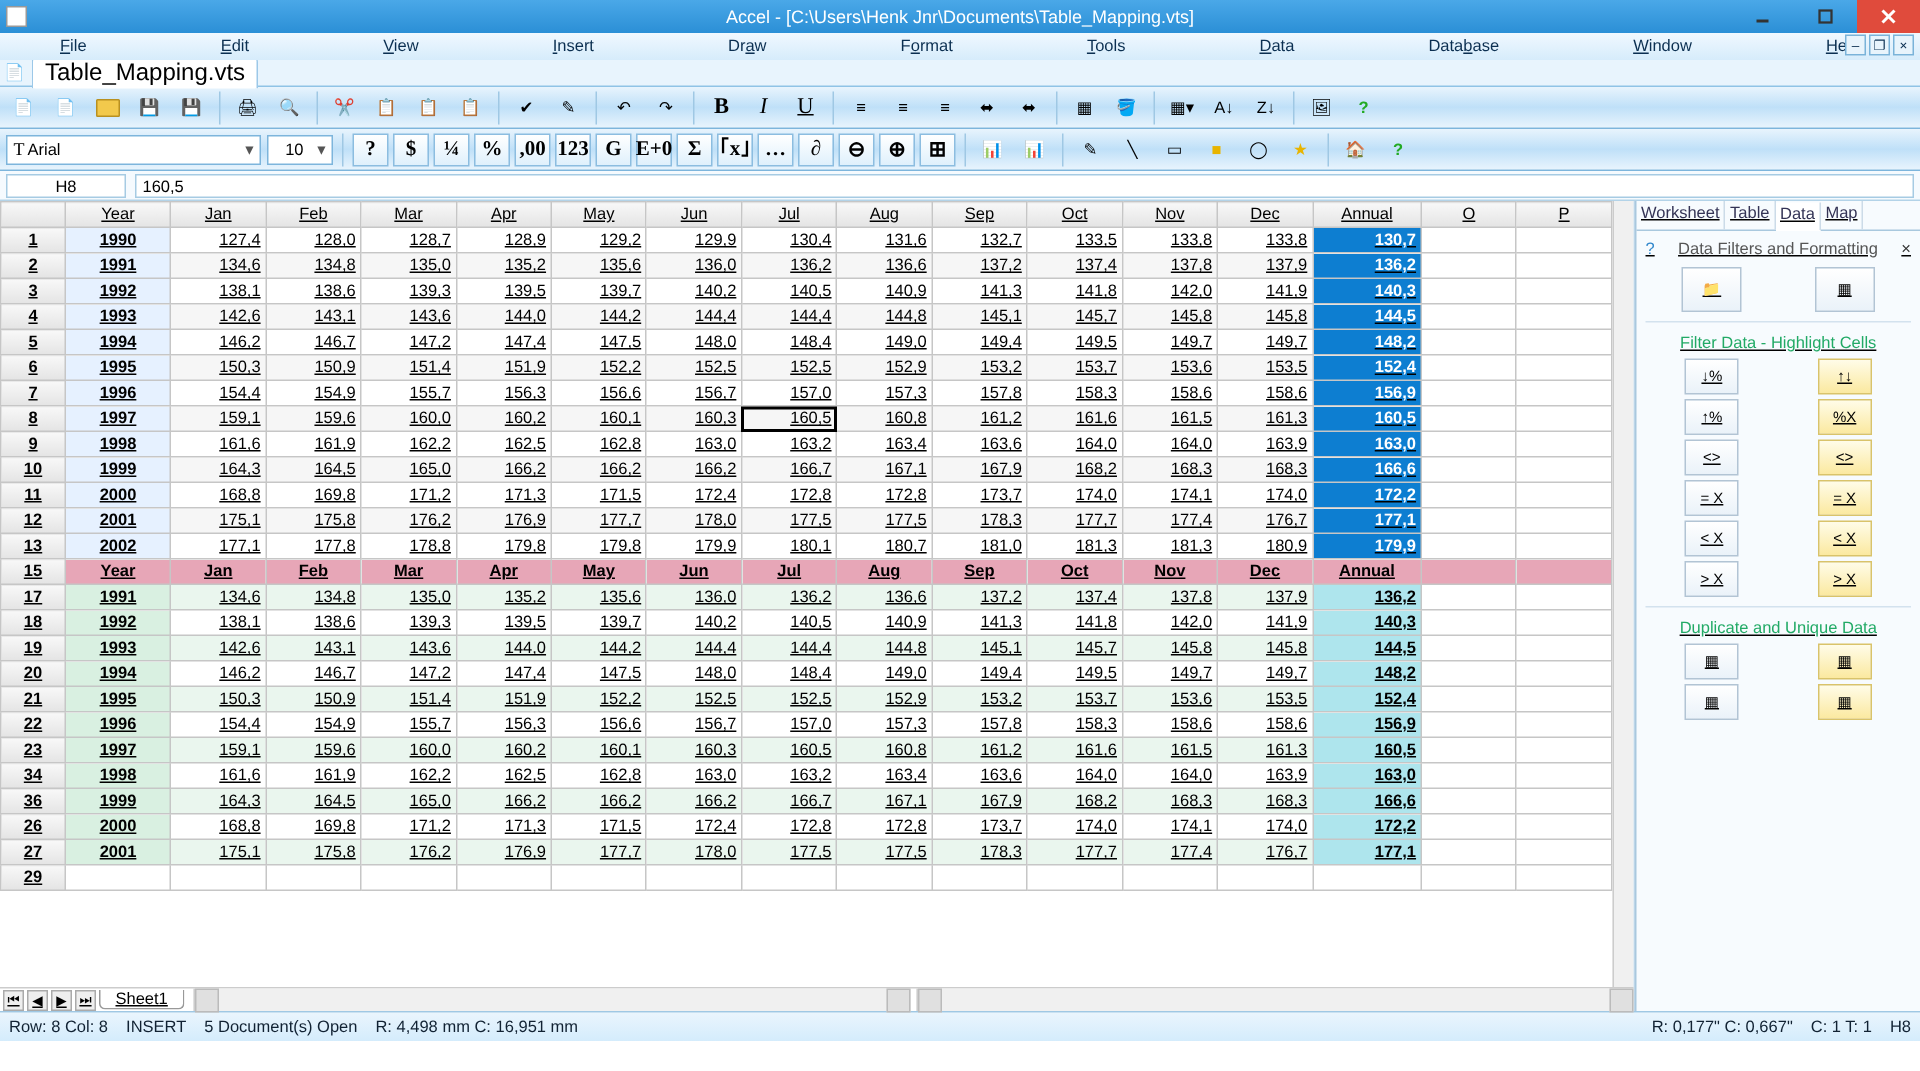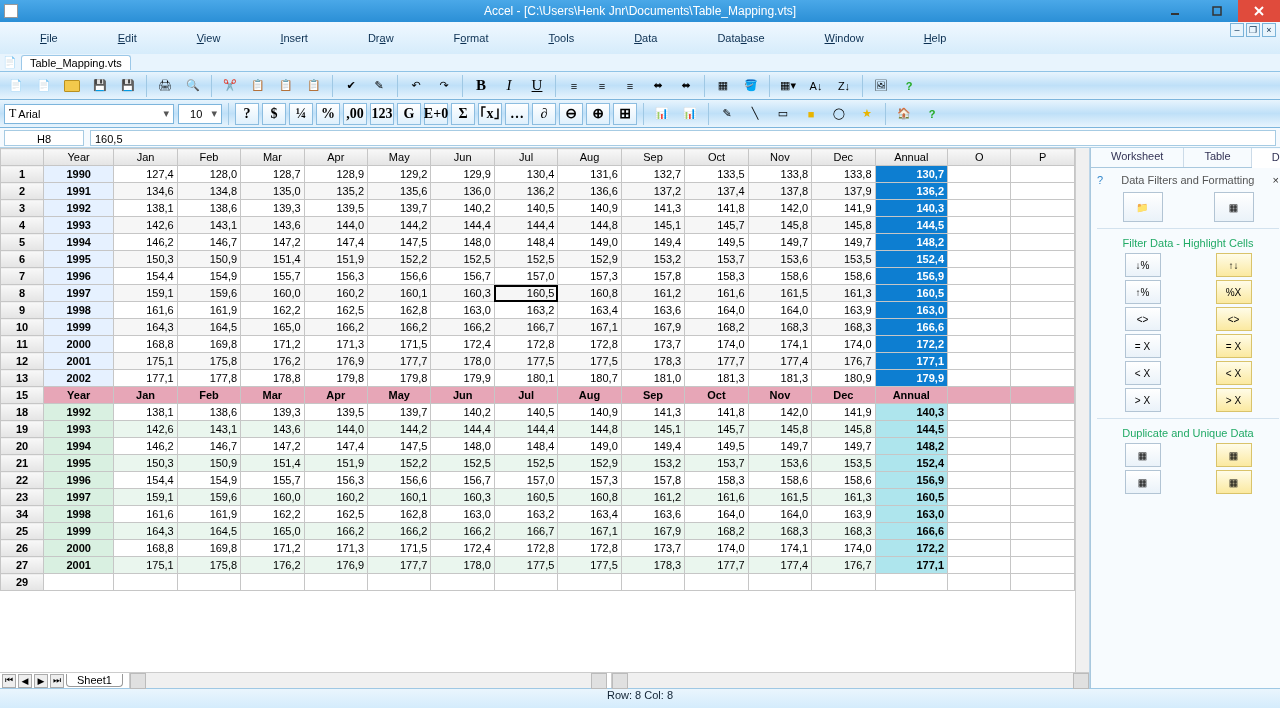--- a/index.html
+++ b/index.html
@@ -4,37 +4,37 @@
 <style>
 * { margin: 0; padding: 0; box-sizing: border-box; font-family: "Segoe UI", Tahoma, sans-serif; font-size: 11px; }
 html, body { width: 1280px; height: 714px; overflow: hidden; background: #fff; }
 .titlebar { height: 22px; background: linear-gradient(#4aa8e8, #2b8fd6); display: flex; align-items: center; justify-content: space-between; color: #fff; }
 .titlebar .left { width: 33%; display: flex; align-items: center; padding-left: 4px; gap: 4px; }
 .titlebar .center { width: 34%; text-align: center; font-size: 12px; }
 .titlebar .right { width: 33%; display: flex; justify-content: flex-end; }
 .winbtn { width: 42px; height: 22px; display: flex; align-items: center; justify-content: center; }
 .winbtn.close { background: #e04b3c; }
 .winbtn svg { overflow: visible; }
-.menubar { height: 32px; background: linear-gradient(#f0f8ff, #d6ecfb); display: flex; align-items: center; padding: 0 40px; gap: 60px; color: #0b2f51; position: relative; }
+.menubar { height: 18px; background: linear-gradient(#f0f8ff, #d6ecfb); display: flex; align-items: center; padding: 0 40px; gap: 60px; color: #0b2f51; position: relative; justify-content: space-between; }
 .menubar span u { text-decoration: underline; }
 .mdi-controls { position: absolute; right: 4px; top: 1px; display: flex; gap: 2px; }
 .mdi-controls .mc { width: 14px; height: 14px; border: 1px solid #7ab3d9; background: #e8f4fc; display: flex; align-items: center; justify-content: center; font-size: 9px; }
 .doctab-row { height: 18px; background: #e8f4fd; border-bottom: 1px solid #8fc3e6; display: flex; align-items: center; padding-left: 3px; gap: 4px; }
 .doctab-row .appicon { width: 14px; height: 14px; }
-.doctab { border: 1px solid #9cc8e8; border-bottom: none; background: #fff; padding: 1px 8px; font-size: 11px; border-radius: 3px 3px 0 0; }
+.doctab { border: 1px solid #9cc8e8; border-bottom: none; background: #fff; padding: 1px 8px; font-size: 16px; border-radius: 3px 3px 0 0; }
 .toolbar1, .toolbar2 { height: 28px; background: linear-gradient(#e8f4fd, #bfe0f8, #e8f4fd); border-bottom: 1px solid #7db5dc; display: flex; align-items: center; padding: 0 4px; gap: 4px; }
 .tbicon { width: 24px; height: 24px; display: flex; align-items: center; justify-content: center; border: 1px solid transparent; border-radius: 2px; }
 .tsep { width: 1px; height: 22px; background: #9fc8e4; margin: 0 2px; }
 .fontbox { display: flex; align-items: center; gap: 2px; border: 1px solid #7db5dc; background: #fff; height: 20px; padding: 0 4px; }
 .fontbox .dd { color: #555; }
 .fmtbtn { width: 24px; height: 22px; border: 1px solid #8cbde0; background: linear-gradient(#fff,#dff0fc); display: flex; align-items: center; justify-content: center; font-weight: bold; font-family: "Times New Roman"; font-size: 14px; }
 .cellref-row { height: 20px; background: #f5fafe; border-bottom: 1px solid #b3d3e8; display: flex; align-items: center; }
 .cellref-row .ref { width: 80px; border: 1px solid #a6cbe3; background: #fff; margin-left: 4px; text-align: center; height: 16px; line-height: 16px; }
 .cellref-row .val { flex: 1; border: 1px solid #a6cbe3; background: #fff; margin-left: 6px; margin-right: 4px; height: 16px; line-height: 16px; padding-left: 4px; }
-.main { display: flex; height: 540px; }
+.main { display: flex; height: 540px; text-decoration: underline; }
 .grid-area { flex: 1; display: flex; flex-direction: column; border-right: 1px solid #bcd5e8; }
 .grid-scroll { flex: 1; overflow: hidden; position: relative; }
 table.sheet { border-collapse: collapse; table-layout: fixed; width: 1075px; }
 table.sheet th, table.sheet td { border: 1px solid #c6c6c6; height: 17px; padding: 0 3px; font-size: 11px; white-space: nowrap; overflow: hidden; }
 table.sheet th.colhdr { background: linear-gradient(#f8f8f8,#e4e4e4); font-weight: normal; text-align: center; }
 table.sheet th.rowhdr { background: linear-gradient(#f8f8f8,#e4e4e4); font-weight: bold; text-align: center; width: 38px; }
 td.num { text-align: right; }
 tr.hdr-row2 td, tr.hdr-row2 th.yearcell { background: #e7a6b7; font-weight: bold; text-align: center; }
 .year-col { background: #e6f1ff; font-weight: bold; text-align: center; }
 .year-col2 { background: #d9f0e1; font-weight: bold; text-align: center; }
@@ -46,30 +46,30 @@
 .hscroll { height: 16px; display: flex; border-top: 1px solid #ccc; }
 .sheettabs { display: flex; align-items: center; gap: 2px; padding: 0 2px; }
 .sheettabs .nav { width: 14px; height: 14px; border: 1px solid #aaa; background: #eee; display: flex; align-items: center; justify-content: center; font-size: 9px; }
 .sheettab { border: 1px solid #999; border-top: none; background: #fff; padding: 0 10px; font-size: 11px; border-radius: 0 0 4px 4px; }
 .scrollbar { flex: 1; background: #f0f0f0; border-left: 1px solid #ccc; position: relative; margin-left: 4px; }
 .scrollbar::before, .scrollbar::after { content: ""; position: absolute; top: 0; width: 14px; height: 14px; background: #e0e0e0; border: 1px solid #bbb; }
 .scrollbar::before { left: 0; } .scrollbar::after { right: 0; }
 .sb2 { width: 420px; }
 .side { width: 195px; border-left: 1px solid #a9c8de; display: flex; flex-direction: column; background: #f7fbfe; }
 .side-tabs { height: 20px; display: flex; border-bottom: 1px solid #a9c8de; font-size: 11px; }
-.side-tabs div { padding: 2px 20px; border-right: 1px solid #ccdbe8; color: #335; }
+.side-tabs div { padding: 2px 3px; border-right: 1px solid #ccdbe8; color: #335; }
 .side-tabs div.active { background: #fff; border-bottom: 1px solid #fff; position: relative; top: 1px; }
 .side-body { flex: 1; padding: 6px; overflow-y: auto; }
 .side-title { font-size: 12px; color: #3a6; margin-bottom: 6px; display: flex; justify-content: space-between; }
 .side-title .x { color: #333; }
 .side-h { font-size: 11px; color: #2a6; margin: 8px 0 4px; text-align: center; }
 .btnrow { display: flex; justify-content: space-around; margin: 3px 0; }
 .sidebtn { width: 36px; height: 24px; border: 1px solid #b2c4d4; background: linear-gradient(#fff,#eaf2f9); display: flex; align-items: center; justify-content: center; font-size: 10px; }
 .sidebtn.y { border-color: #d9c36a; background: linear-gradient(#fffce8,#fbe9a0); }
-.statusbar { height: 20px; background: linear-gradient(#eaf5fd,#d4ecfc); border-top: 1px solid #9fc8e4; display: flex; align-items: center; padding: 0 6px; gap: 24px; font-size: 11px; color: #123; flex-direction: column; }
+.statusbar { height: 20px; background: linear-gradient(#eaf5fd,#d4ecfc); border-top: 1px solid #9fc8e4; display: flex; align-items: center; padding: 0 6px; gap: 12px; font-size: 11px; color: #123; }
 .statusbar .seg { white-space: nowrap; }
 .statusbar .flex { flex: 1; }
 .ico-folder { width:16px;height:12px;background:#f2c94c;border:1px solid #b89020;border-radius:1px;position:relative; }
 .vscroll { width: 14px; background: #f0f0f0; border-left: 1px solid #ccc; }
 </style>
 </head>
 <body>
 
 <div class="titlebar">
   <div class="left">
@@ -523,20 +523,39 @@
                 <td>Jul</td>
                 <td>Aug</td>
                 <td>Sep</td>
                 <td>Oct</td>
                 <td>Nov</td>
                 <td>Dec</td>
                 <td>Annual</td>
                 <td></td>
                 <td></td>
               </tr>
+              <tr class="alt2">
+                <th class="rowhdr">17</th>
+                <td class="year-col2">1991</td>
+                <td class="num">134,6</td>
+                <td class="num">134,8</td>
+                <td class="num">135,0</td>
+                <td class="num">135,2</td>
+                <td class="num">135,6</td>
+                <td class="num">136,0</td>
+                <td class="num">136,2</td>
+                <td class="num">136,6</td>
+                <td class="num">137,2</td>
+                <td class="num">137,4</td>
+                <td class="num">137,8</td>
+                <td class="num">137,9</td>
+                <td class="annual-cyan">136,2</td>
+                <td></td>
+                <td></td>
+              </tr>
               <tr>
                 <th class="rowhdr">18</th>
                 <td class="year-col2">1992</td>
                 <td class="num">138,1</td>
                 <td class="num">138,6</td>
                 <td class="num">139,3</td>
                 <td class="num">139,5</td>
                 <td class="num">139,7</td>
                 <td class="num">140,2</td>
                 <td class="num">140,5</td>
@@ -657,21 +676,21 @@
                 <td class="num">163,4</td>
                 <td class="num">163,6</td>
                 <td class="num">164,0</td>
                 <td class="num">164,0</td>
                 <td class="num">163,9</td>
                 <td class="annual-cyan">163,0</td>
                 <td></td>
                 <td></td>
               </tr>
               <tr class="alt2">
-                <th class="rowhdr">25</th>
+                <th class="rowhdr">36</th>
                 <td class="year-col2">1999</td>
                 <td class="num">164,3</td>
                 <td class="num">164,5</td>
                 <td class="num">165,0</td>
                 <td class="num">166,2</td>
                 <td class="num">166,2</td>
                 <td class="num">166,2</td>
                 <td class="num">166,7</td>
                 <td class="num">167,1</td>
                 <td class="num">167,9</td>

